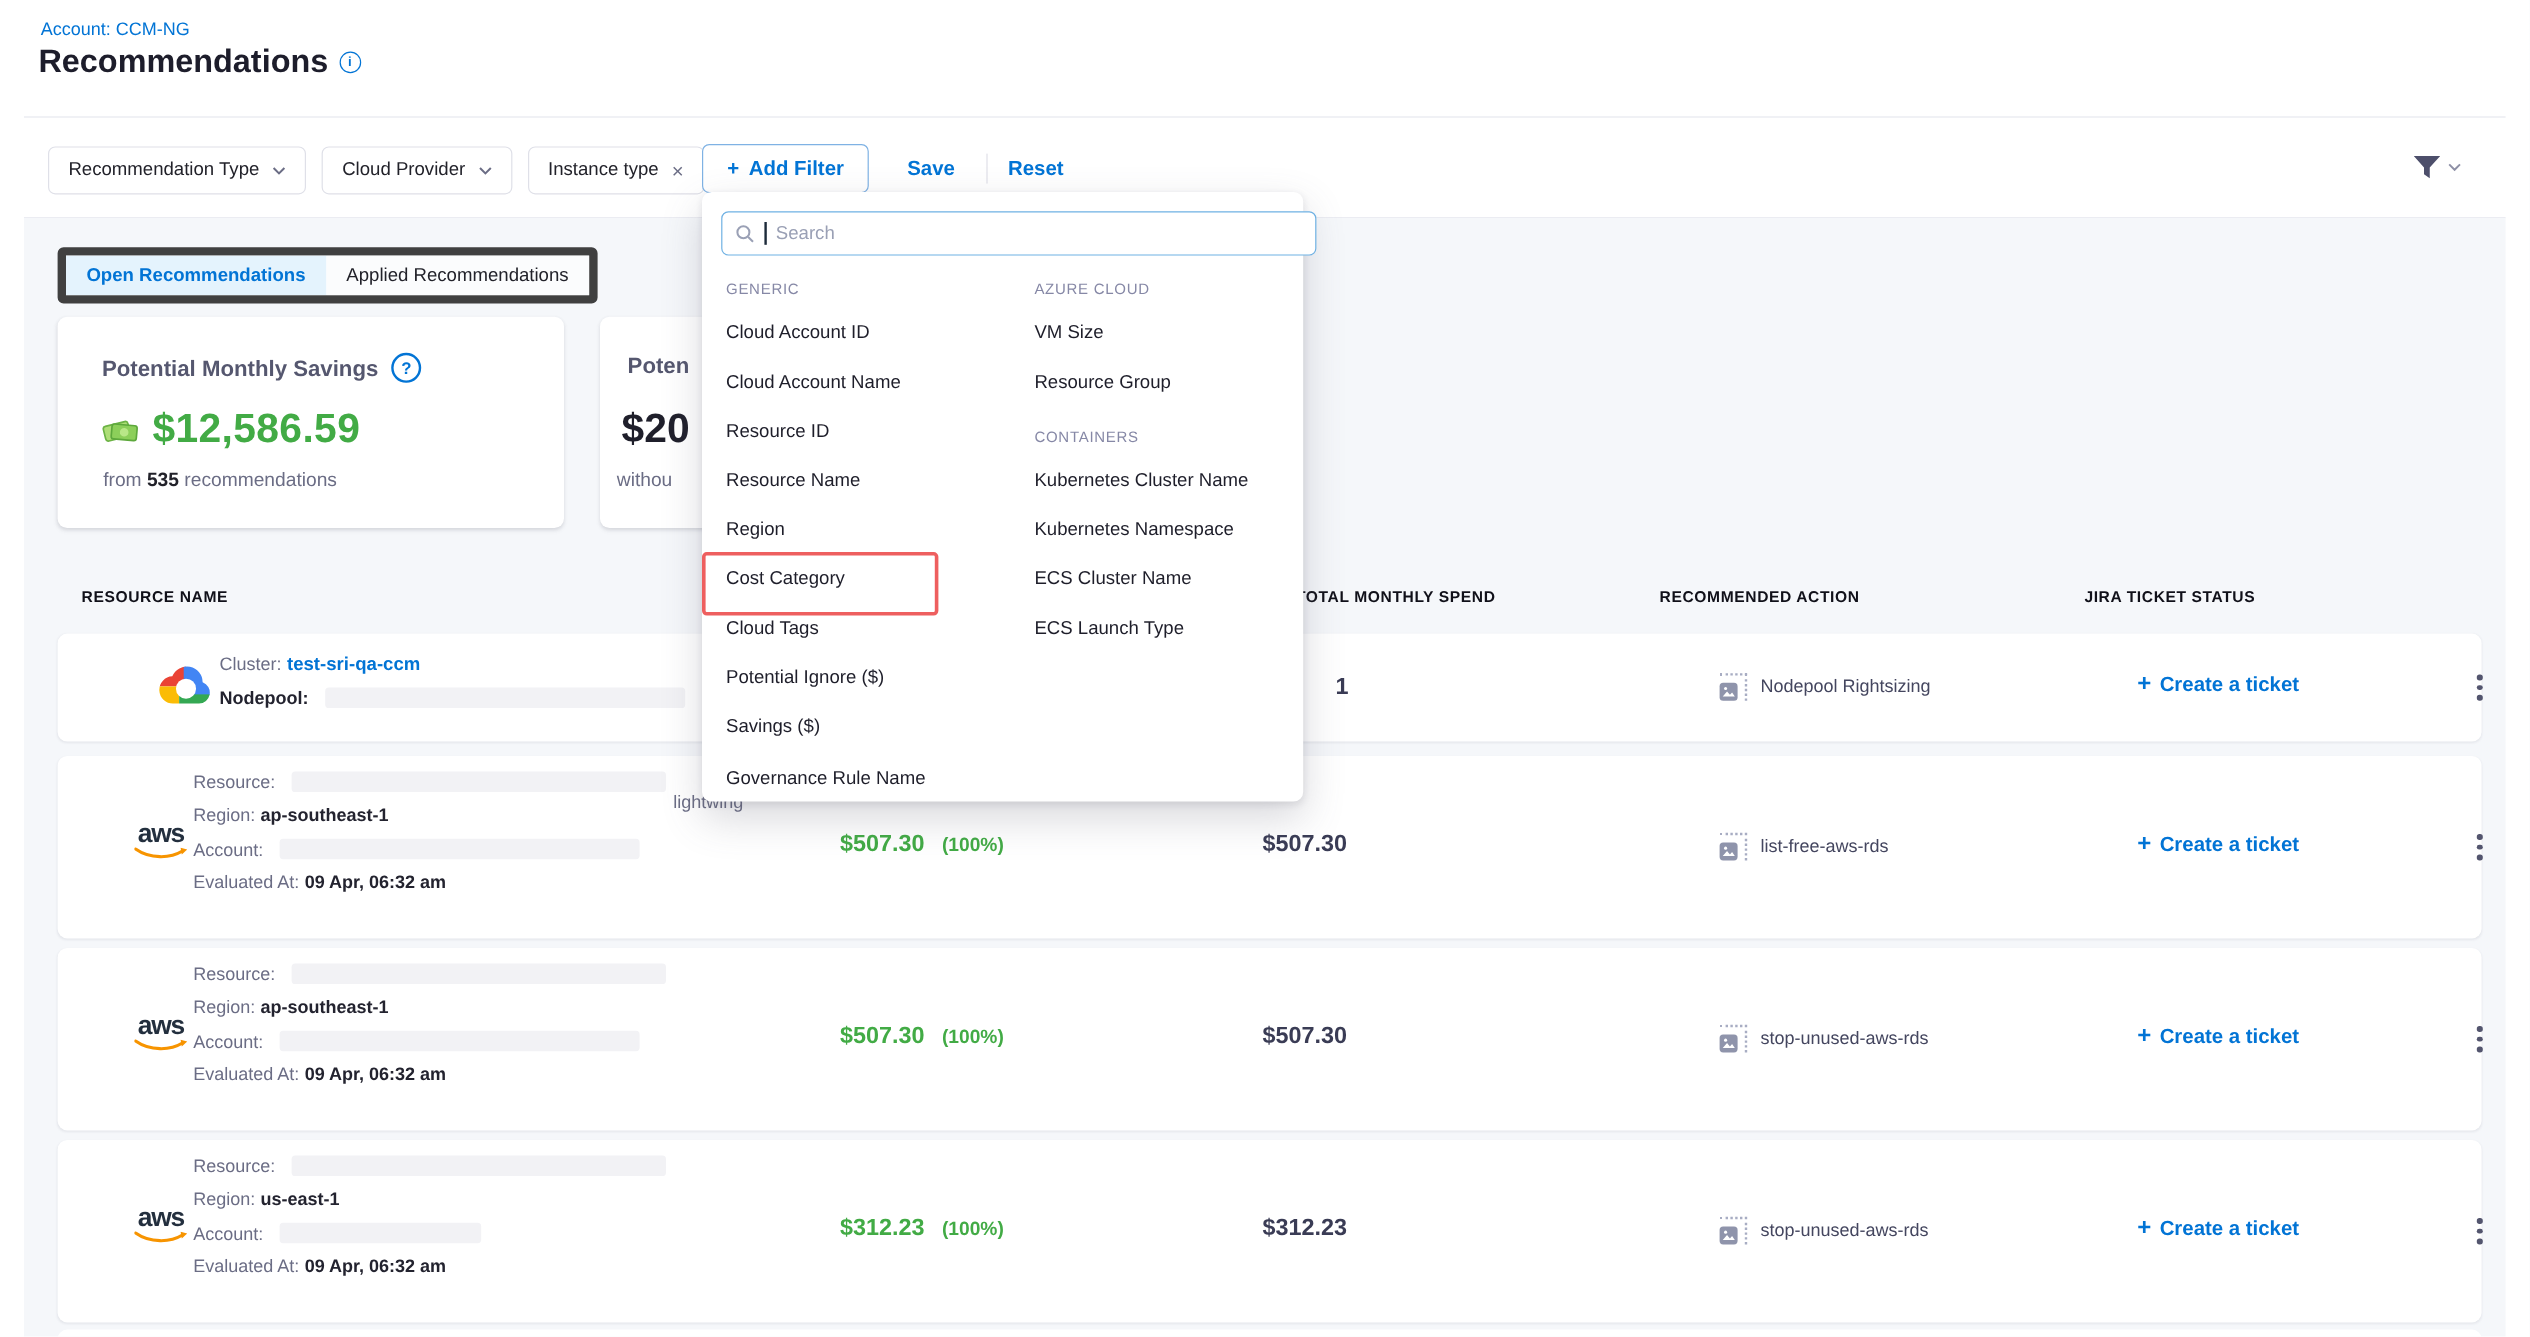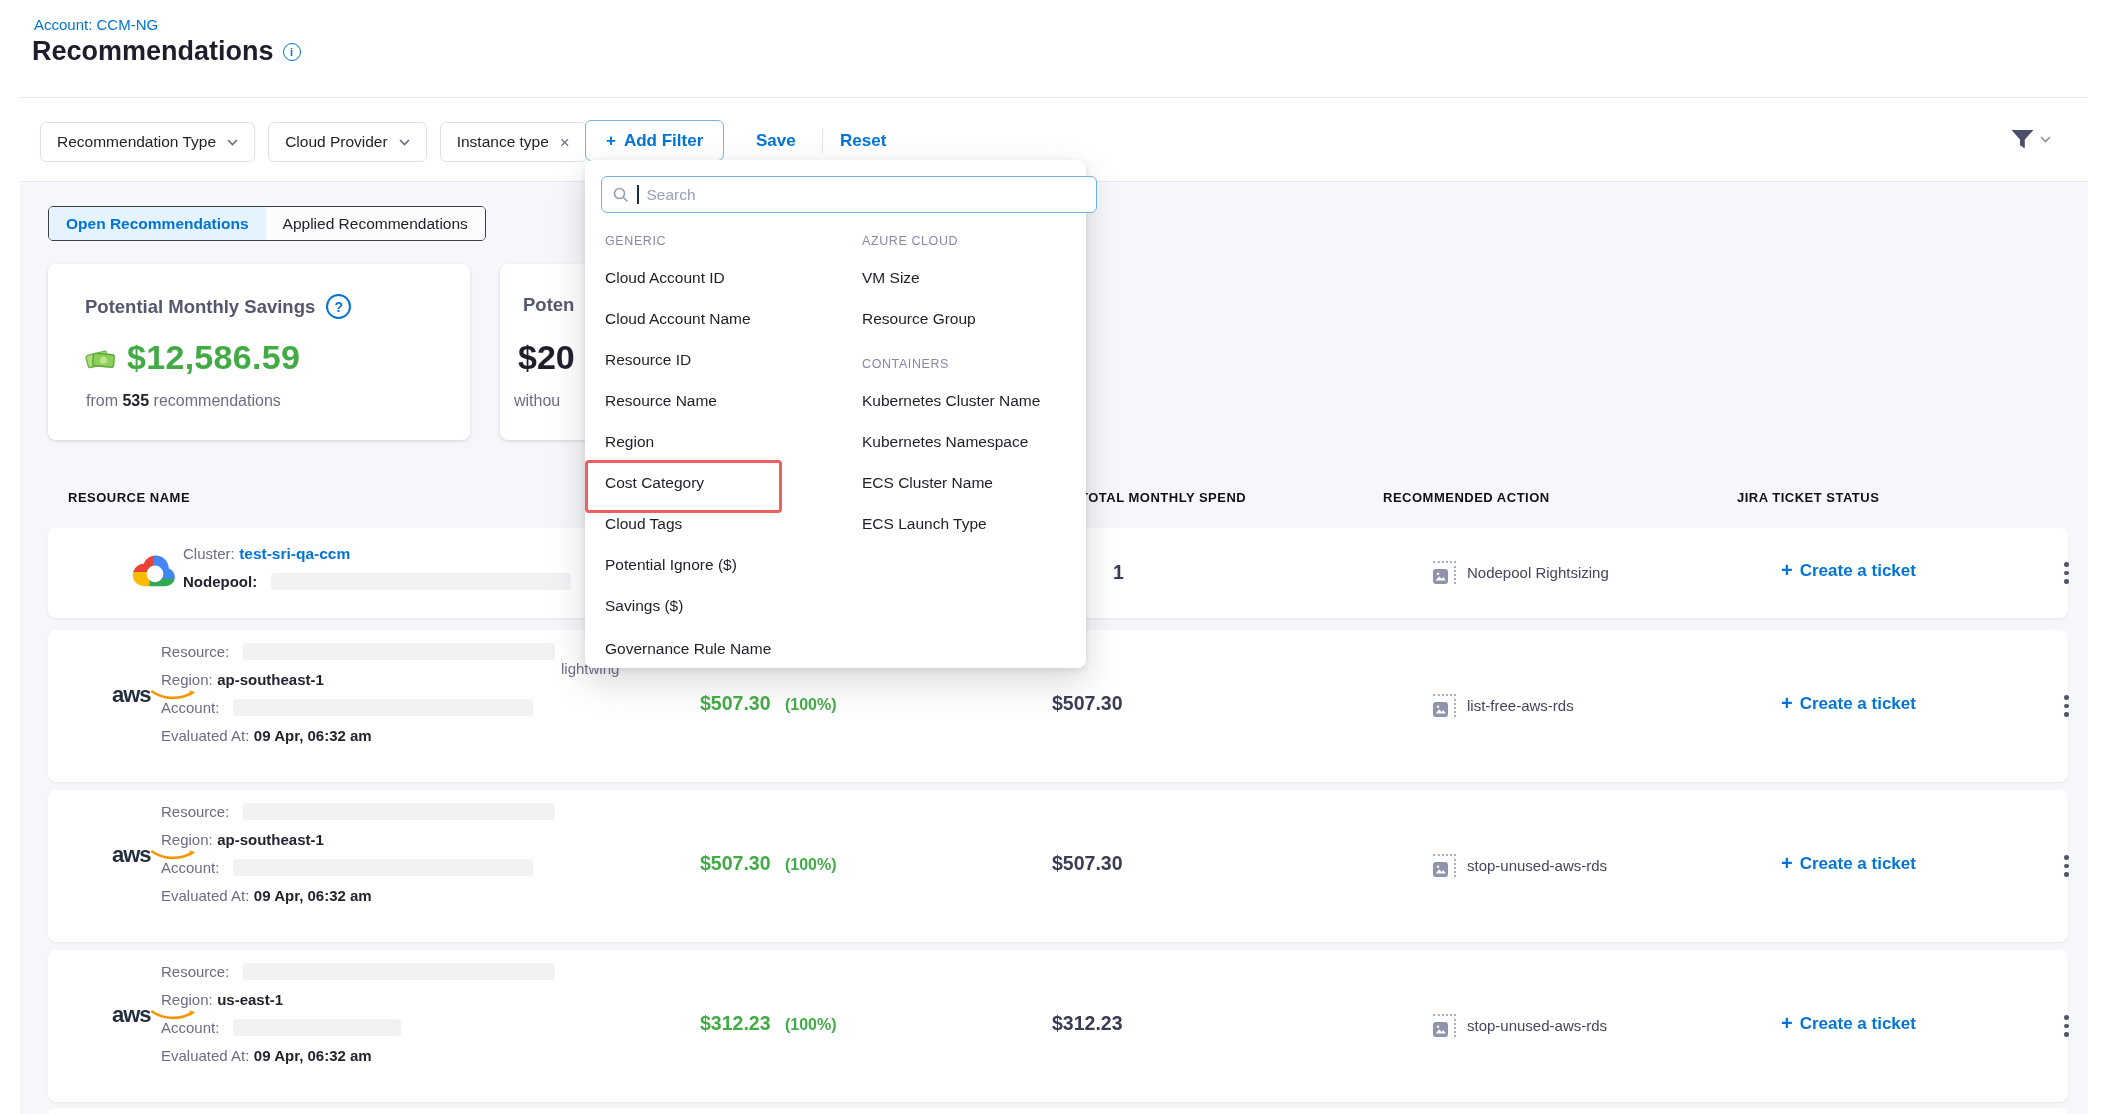--- a/index.html
+++ b/index.html
@@ -25,21 +25,21 @@
   .add-filter { top: 120px; left: 585px; height: 41px; padding: 0 20px; background: #fff; border: 1px solid #7fb2e4;
                 border-radius: 6px; color: #0274d5; font-size: 17px; font-weight: bold; display: flex; align-items: center; gap: 8px; cursor: pointer; }
   .plus { font-weight: bold; }
   .link-btn { font-size: 17px; font-weight: bold; color: #0274d5; cursor: pointer; }
   .vdiv { top: 128px; left: 822px; width: 1px; height: 25px; background: #dfe0e8; }
   .funnel-wrap { top: 129px; left: 2010px; display: flex; align-items: center; gap: 5px; cursor: pointer; }
 
   
   .content-bg { left: 20px; top: 182px; width: 2068px; height: 932px; background: #f5f7fa; }
 
-  .tabs { top: 206px; left: 48px; display: flex; border: 1px solid #404040; border-radius: 5px; overflow: hidden; background: #fff; align-items: flex-end; }
+  .tabs { top: 206px; left: 48px; display: flex; border: 7px solid #404040; border-radius: 5px; overflow: hidden; background: #fff; align-items: flex-end; }
   .tab { height: 33px; padding: 0 17px; display: flex; align-items: center; font-size: 15.5px; color: #22222a; cursor: pointer; background: #fbfcfd; }
   .tab.active { background: #e4f3fd; color: #0274d5; font-weight: bold; }
 
   .card { background: #fff; border-radius: 8px; box-shadow: 0 1px 3px rgba(40,41,61,.10), 0 2px 4px rgba(96,97,112,.08); }
   .card-title { font-size: 18.5px; font-weight: bold; color: #55576f; display: flex; align-items: center; gap: 11px; }
   .q-icon { width: 25px; height: 25px; border: 2px solid #0274d5; border-radius: 50%; color: #0274d5;
             font-size: 14px; font-weight: bold; display: flex; align-items: center; justify-content: center; }
   .big-green { font-size: 34px; font-weight: bold; color: #42ab45; letter-spacing: .3px; }
   .big-dark { font-size: 34px; font-weight: bold; color: #1f1f2b; }
   .card-sub { font-size: 16px; color: #6b6d85; }
@@ -58,21 +58,21 @@
   .green-pct { font-size: 16px; font-weight: bold; color: #42ab45; margin-left: 10px; }
   .spend-val { font-size: 19.5px; font-weight: bold; color: #3a3c55; }
   .action { display: flex; align-items: center; gap: 11px; font-size: 15px; color: #44465f; }
   .ra-icon { position: relative; width: 23px; height: 23px; border-top: 2px dotted #a8adc3; border-right: 2px dotted #a8adc3; flex: none; }
   .ra-inner { position: absolute; left: 0; bottom: 0; width: 15px; height: 15px; background: #8f94ab; border-radius: 3px;
               display: flex; align-items: center; justify-content: center; }
   .ticket { display: flex; align-items: center; gap: 7px; color: #0274d5; font-size: 17px; font-weight: bold; cursor: pointer; }
   .ticket .plus { font-size: 20px; }
   .kebab { display: flex; flex-direction: column; gap: 4px; cursor: pointer; padding: 4px; }
   .kebab i { width: 4.5px; height: 4.5px; border-radius: 50%; background: #53556e; }
-  .aws-logo { display: flex; align-items: center; line-height: 1; }
+  .aws-logo { display: flex; flex-direction: column; align-items: center; line-height: 1; }
   .aws-logo span { font-size: 22px; font-weight: bold; color: #232f3e; letter-spacing: -1px; }
 
   
   .dropdown { left: 585px; top: 160px; width: 501px; height: 508px; background: #fff; border-radius: 8px; z-index: 50;
               box-shadow: 0 2px 6px rgba(40,41,61,.10), 0 14px 34px rgba(96,97,112,.24); }
   .search-box { position: absolute; left: 16px; top: 16px; width: 496px; height: 37px; border: 1.5px solid #6fb1e3;
                 border-radius: 6px; display: flex; align-items: center; padding: 0 11px; gap: 8px; background: #fff; }
   .caret { width: 1.5px; height: 19px; background: #1d2b3a; }
   .search-box input { border: none; outline: none; flex: 1; font-size: 15.5px; color: #22222a;
                       font-family: "Liberation Sans", "DejaVu Sans", sans-serif; background: transparent; }

